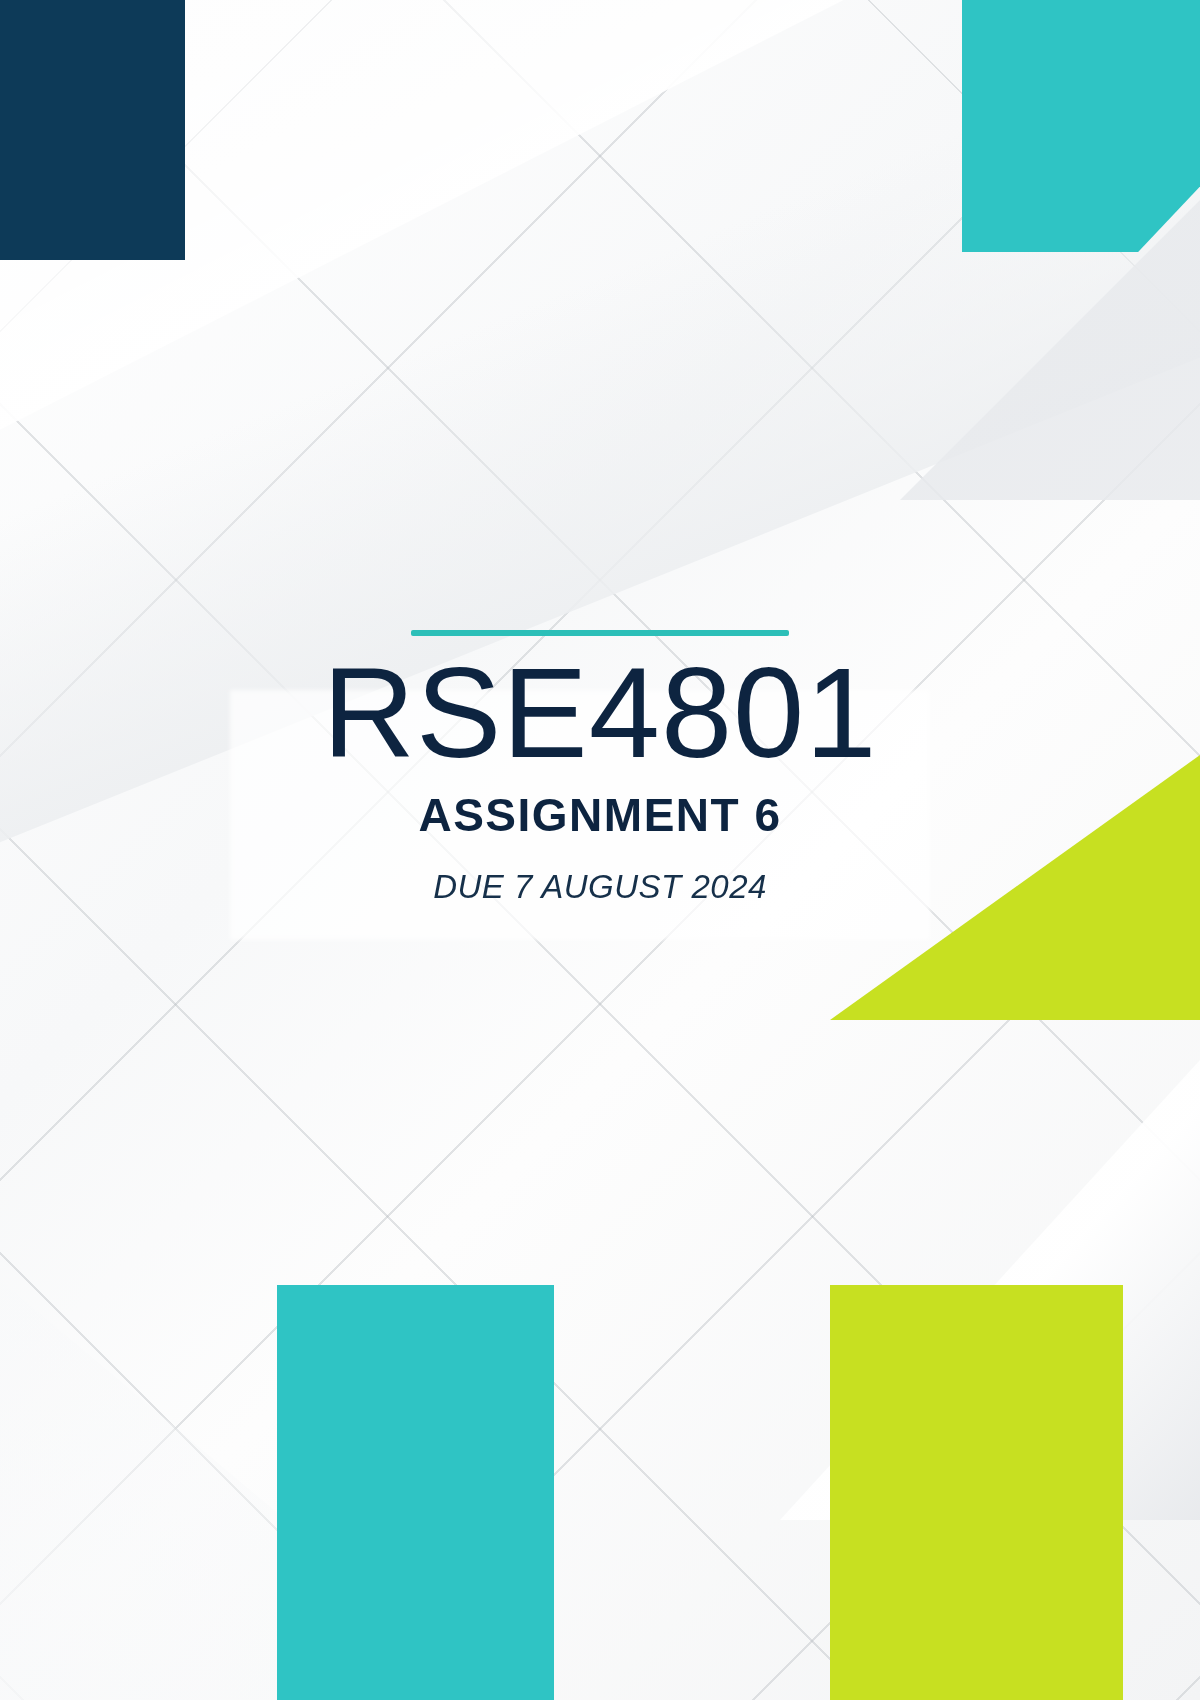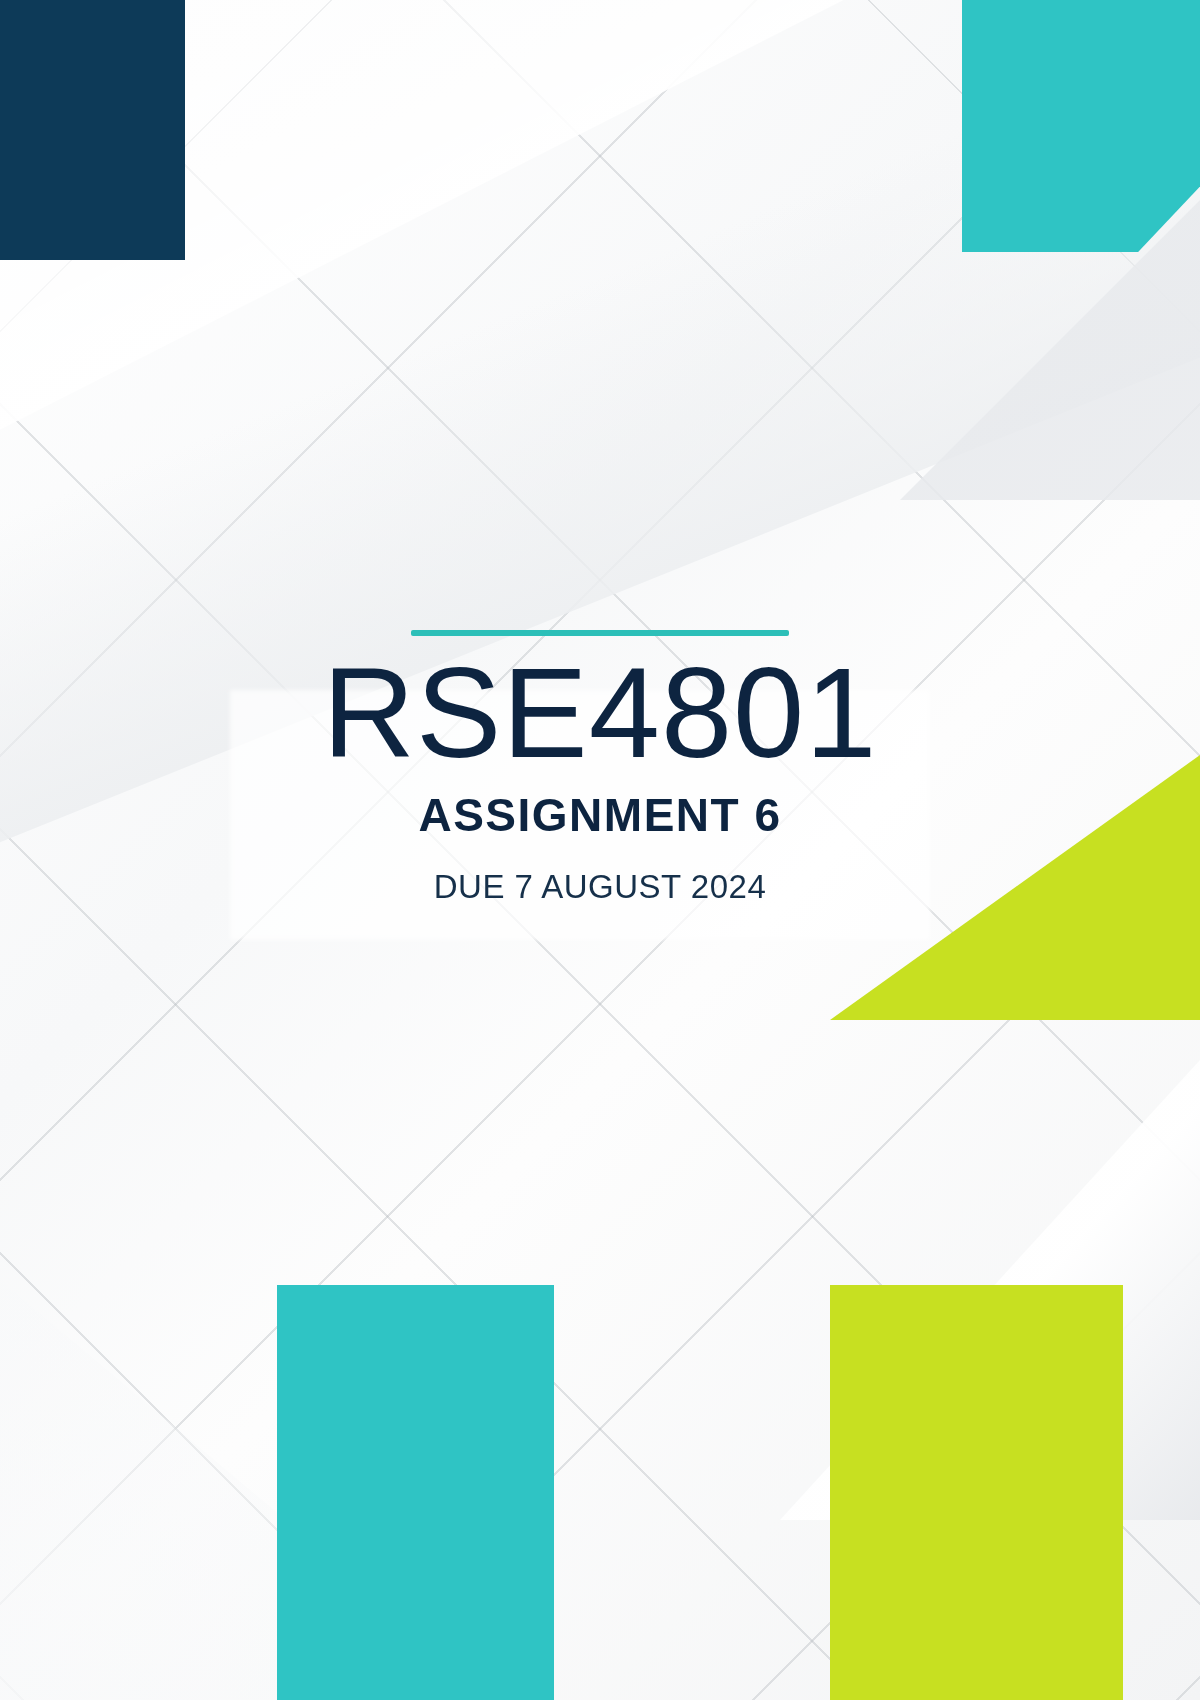--- a/index.html
+++ b/index.html
@@ -142,20 +142,21 @@
     font-size: 46px;
     font-weight: 700;
     letter-spacing: 1.5px;
     margin: 6px 0 0 0;
   }
   .due-line {
     font-size: 33px;
     font-weight: 400;
     letter-spacing: 0.5px;
     margin: 26px 0 1px 0;
+    font-style: italic;
   }
 </style>
 </head>
 <body>
 
 <div class="cover">
 
   <div class="bg-base"></div>
   <div class="bg-grid"></div>
   <div class="bg-band-a"></div>

